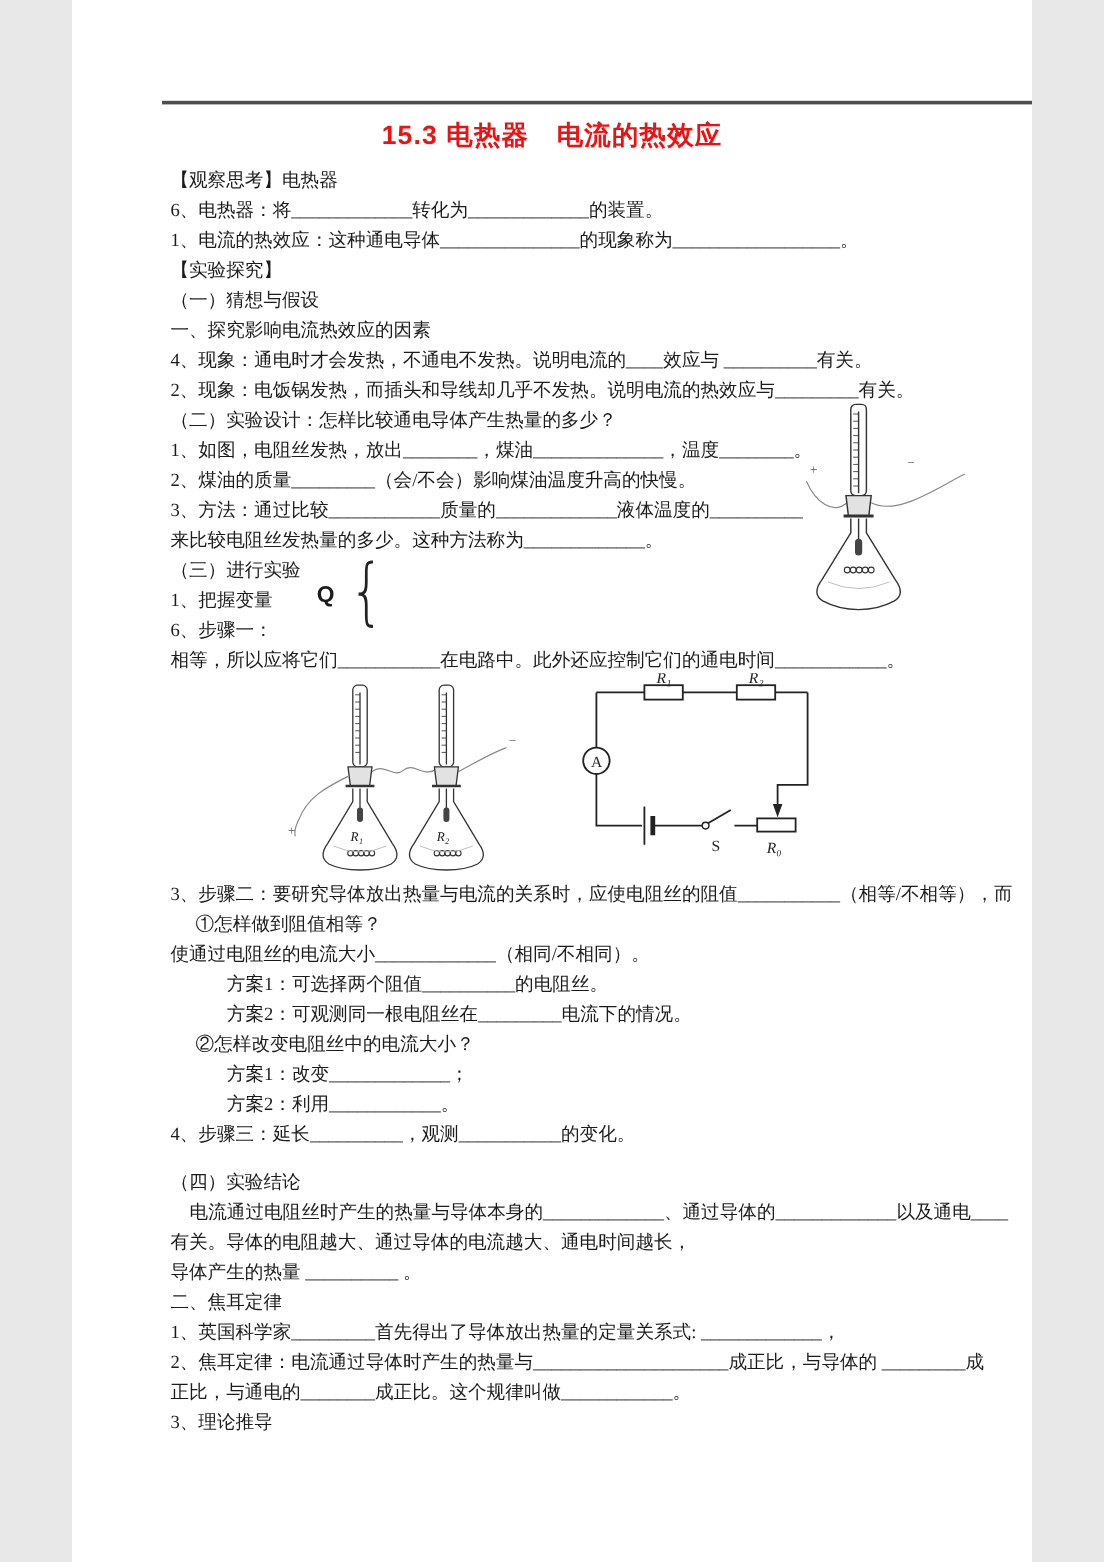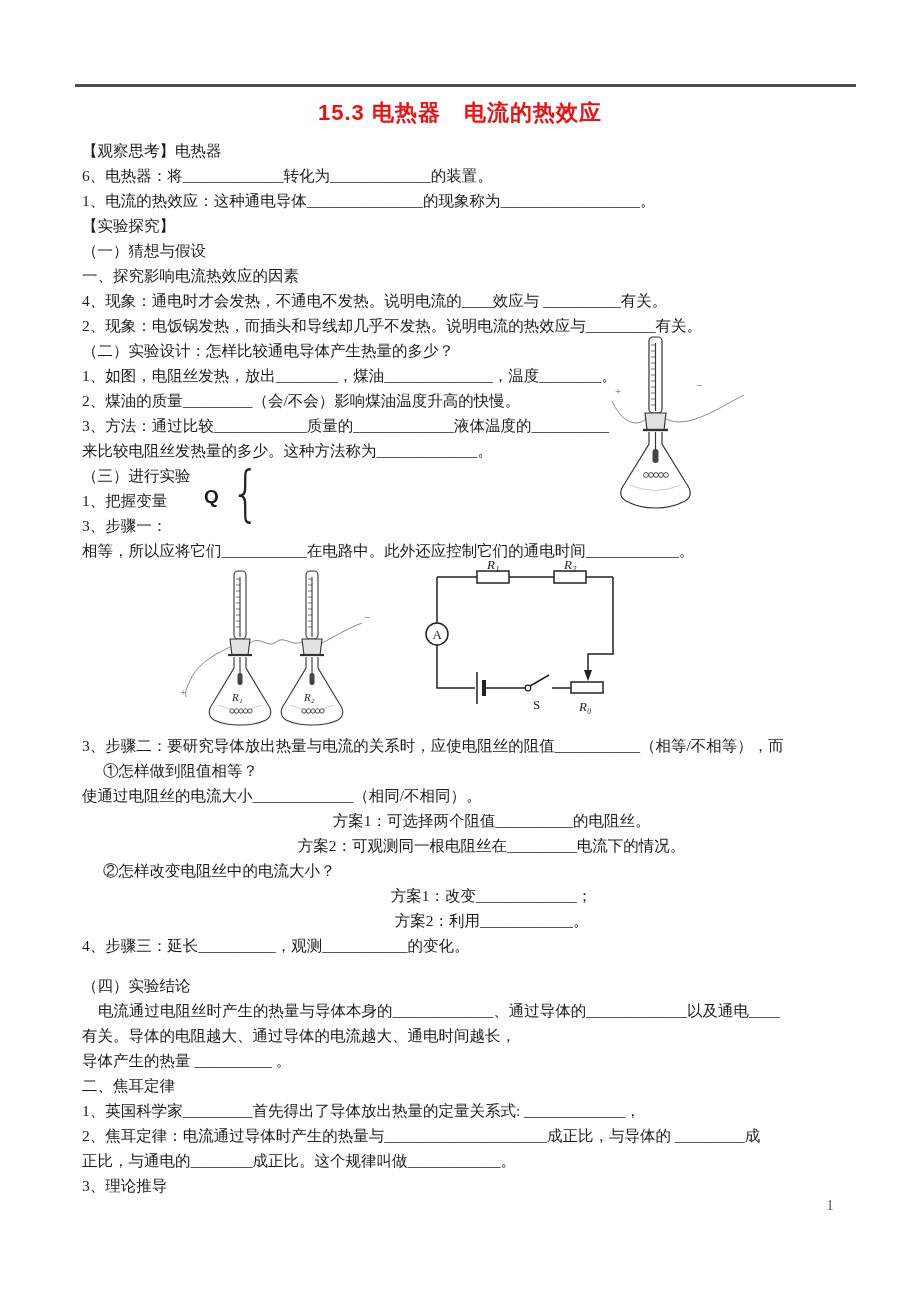--- a/index.html
+++ b/index.html
@@ -1,31 +1,31 @@
 <!DOCTYPE html>
 <html><head>
 <meta charset="utf-8">
 <style>
   html,body{margin:0;padding:0;background:#e8e8e8;}
   .page{
-    position:relative;width:920px;height:1302px;background:#ffffff;
+    position:relative;width:800px;height:1302px;background:#ffffff;
     font-family:"Liberation Serif","DejaVu Serif",serif;color:#1b1b1b;
     overflow:hidden;margin:0 auto;
   }
   .top-rule{position:absolute;left:75px;top:84px;width:781px;height:3px;background:#4d4d4d;}
   .title{
     position:absolute;left:0;top:98px;width:100%;text-align:center;
     font-family:"Liberation Sans","DejaVu Sans",sans-serif;
     font-size:22px;font-weight:bold;letter-spacing:1px;
   }
   .doc{position:absolute;left:82px;top:138px;width:772px;}
   .line{height:25px;line-height:25px;font-size:15.5px;white-space:nowrap;}
   .para-indent{text-indent:16px;}
   .indent-1{padding-left:21px;}
-  .indent-2{padding-left:47px;text-align:center;}
+  .indent-2{padding-left:47px;}
   .gap-top{margin-top:15px;}
   .figures{position:relative;height:170px;}
   .fig{position:absolute;}
   .fig-flasks{left:94px;top:2px;}
   .fig-circuit{left:339px;top:-2px;}
   .flask-single{position:absolute;left:608px;top:333px;}
   .q-symbol{
     position:absolute;left:204px;top:486px;
     font-family:"Liberation Sans","DejaVu Sans",sans-serif;
     font-weight:bold;font-size:19px;
@@ -61,21 +61,21 @@
         <div class="line">一、探究影响电流热效应的因素</div>
         <div class="line">4、现象：通电时才会发热，不通电不发热。说明电流的____效应与 __________有关。</div>
         <div class="line">2、现象：电饭锅发热，而插头和导线却几乎不发热。说明电流的热效应与_________有关。</div>
         <div class="line">（二）实验设计：怎样比较通电导体产生热量的多少？</div>
         <div class="line">1、如图，电阻丝发热，放出________，煤油______________，温度________。</div>
         <div class="line">2、煤油的质量_________（会/不会）影响煤油温度升高的快慢。</div>
         <div class="line">3、方法：通过比较____________质量的_____________液体温度的__________</div>
         <div class="line">来比较电阻丝发热量的多少。这种方法称为_____________。</div>
         <div class="line">（三）进行实验</div>
         <div class="line">1、把握变量</div>
-        <div class="line">3、步骤一：</div>
+        <div class="line">6、步骤一：</div>
         <div class="line">相等，所以应将它们___________在电路中。此外还应控制它们的通电时间____________。</div>
       </div>
 
     <div class="figures">
 
       <div class="fig fig-flasks">
         <svg width="200" height="168" viewBox="0 0 200 168">
           <g stroke="#555" stroke-width="1" fill="none">
 
             <path d="M54,82 C34,92 20,100 13,118 C10,124 9,128 10,132" stroke="#888"></path>

